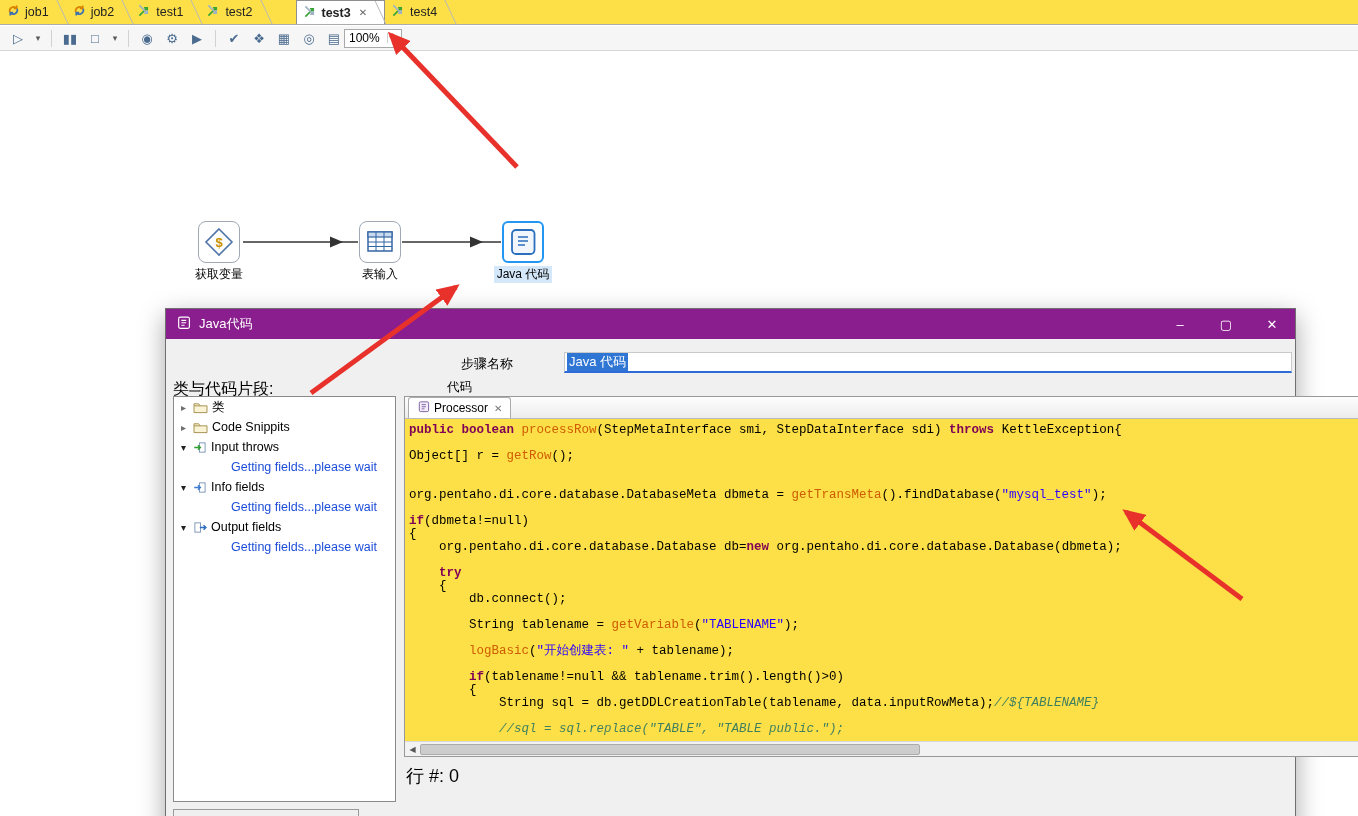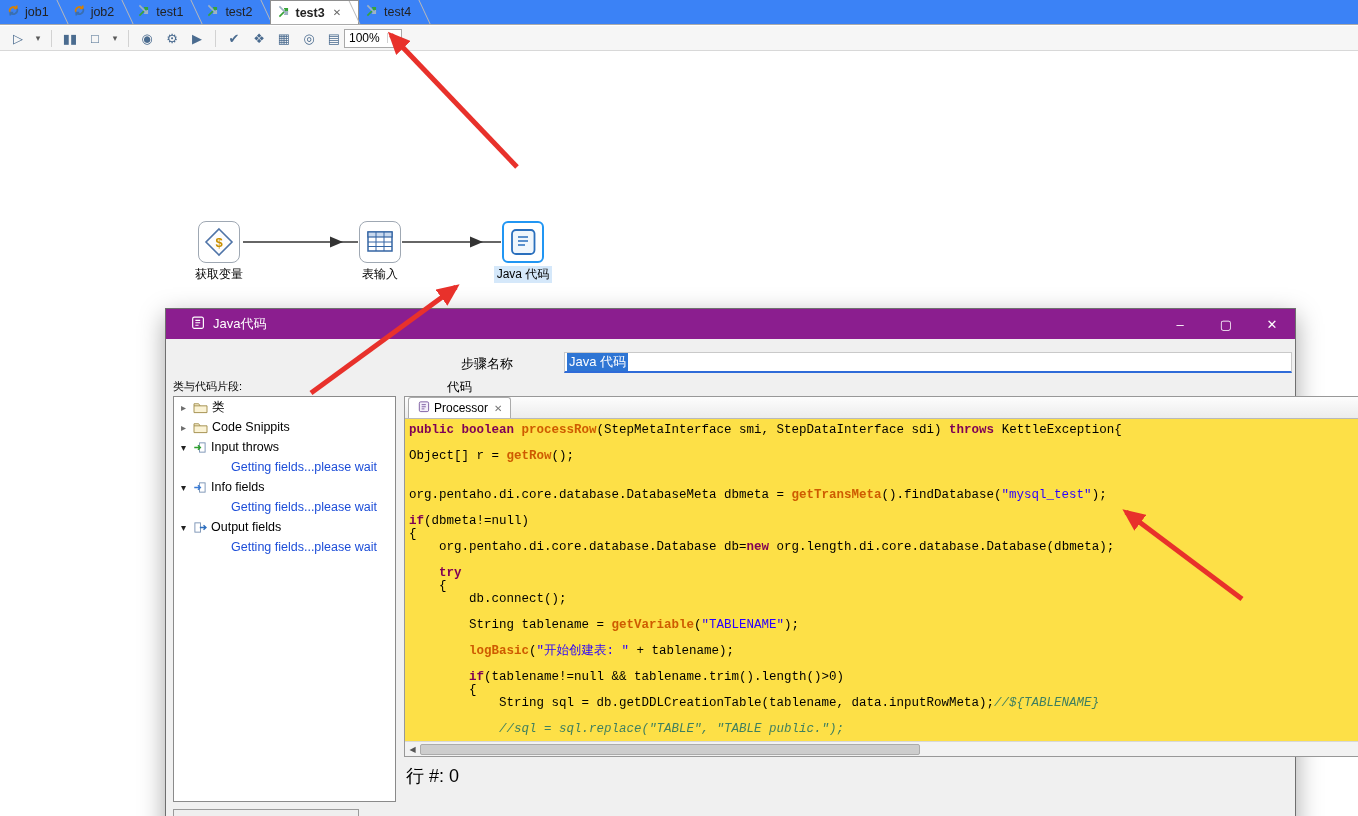--- a/index.html
+++ b/index.html
@@ -11,58 +11,58 @@
   .canvas { position:absolute; inset:0; background:#fff; z-index:0; }
   .hops { position:absolute; inset:0; width:100%; height:100%; }
   .step { position:absolute; width:88px; text-align:center; }
   .sicon { width:42px; height:42px; border:1px solid #9FA8B3; border-radius:8px;
     background:#fff; display:flex; align-items:center; justify-content:center; margin:0 auto; }
   .step.selected .sicon { border:2px solid #2196F3; border-radius:6px; }
   .slabel { margin-top:3px; font-size:12px; color:#000; display:inline-block; padding:0 3px; }
   .step.selected .slabel { background:#D5E8FA; }
 
   
-  .tabbar { position:absolute; top:0; left:0; right:0; height:25px; background:#3b82f6;
+  .tabbar { position:absolute; top:0; left:0; right:0; height:25px; background:#fde047;
     border-bottom:1px solid #ABABAB; display:flex; z-index:5; }
   .tab { position:relative; display:flex; align-items:center; gap:5px;
     padding:0 17px 0 7px; font-size:12.5px; color:#222; }
   .tab::after { content:""; position:absolute; right:3px; top:0; width:1px; height:100%;
     background:#B9B9B9; transform:skewX(25deg); }
-  .tab.active { background:#fff; font-weight:bold; border:1px solid #8F8F8F; border-bottom:none; }
+  .tab.active { background:#fff; font-weight:bold; border:1px solid #8F8F8F; border-bottom:none;margin-left:26px; }
   .tab-close { font-size:10px; color:#666; margin-left:3px; font-weight:normal; }
 
   
   .toolbar { position:absolute; top:26px; left:0; right:0; height:25px; background:#F6F6F6;
     border-bottom:1px solid #D8D8D8; display:flex; align-items:center; padding-left:8px; z-index:5; }
   .tb-icons { display:flex; align-items:center; gap:5px; }
   .tbtn { width:20px; height:20px; display:flex; align-items:center; justify-content:center;
     font-size:13px; color:#4A6B8F; }
   .tbtn.small { width:10px; font-size:9px; color:#5A5A5A; }
   .tbsep { width:1px; height:17px; background:#D2D2D2; margin:0 3px; }
   .zoom { margin-left:0; width:58px; height:19px; border:1px solid #A9A9A9; background:#fff;
     display:flex; align-items:center; font-size:12px; }
   .zoom .zval { flex:1; padding-left:4px; }
   .zchev { width:14px; text-align:center; font-size:9px; color:#555; border-left:1px solid #D0D0D0; }
 
   
   .dialog { position:absolute; left:165px; top:308px; width:1131px; height:560px; background:#F0F0F0;
     border:1px solid #6F6F6F; box-shadow:0 8px 24px rgba(0,0,0,.35); z-index:20; }
   .titlebar { height:30px; background:var(--titlebar); display:flex; align-items:center;
-    padding-left:24px; color:#fff; }
+    padding-left:10px; color:#fff; }
   .dlg-title { font-size:13px; margin-left:8px; }
   .winbtns { margin-left:auto; display:flex; height:100%; }
   .winbtn { width:46px; display:flex; align-items:center; justify-content:center; font-size:13px; color:#fff; }
 
   .stepname-label { position:absolute; left:295px; top:46px; width:92px; text-align:left; font-size:13px; }
   .stepname-input { position:absolute; left:398px; top:43px; width:728px; height:21px; background:#fff;
     border:1px solid #C9C9C9; border-bottom:2px solid #2F6BD8; font-size:13px; display:flex;
     align-items:center; padding-left:2px; }
   .seltext { background:var(--selection); color:#fff; padding:0 2px; }
 
-  .classes-label { position:absolute; left:7px; top:70px; font-size:11px; }
+  .classes-label { position:absolute; left:7px; top:70px; font-size:16px; }
   .code-label { position:absolute; left:239px; top:70px; font-size:12.5px;margin-left:42px; }
 
   .tree { position:absolute; left:7px; top:87px; width:223px; height:406px; background:#fff;
     border:1px solid #8A8A8A; overflow:hidden; font-size:12.5px; }
   .titem { display:flex; align-items:center; height:20px; padding-left:4px; gap:4px; }
   .titem.child { padding-left:42px; }
   .tw { width:11px; text-align:center; color:#6E6E6E; font-size:10px; flex:none; }
   .tw.exp { color:#222; }
   .ticon { display:flex; flex:none; }
   .tlabel { white-space:nowrap; }
@@ -72,21 +72,21 @@
     border:1px solid #989898; background:#fde047; display:flex; flex-direction:column; }
   .codetabs { height:22px; background:linear-gradient(#FDFDFD,#ECECEC); border-bottom:1px solid #B9B9B9;
     display:flex; align-items:flex-end; padding-left:3px; flex:none; }
   .codetab { display:flex; align-items:center; gap:4px; height:21px; padding:0 8px; background:#fff;
     border:1px solid #ABABAB; border-bottom:none; border-radius:3px 3px 0 0; font-size:12px; }
   .codetab .tclose { font-size:10px; color:#777; margin-left:2px; }
   .codearea { flex:1; overflow:hidden; font-family:"Liberation Mono","DejaVu Sans Mono",monospace;
     font-size:12.5px; line-height:13px; padding:5px 0 0 4px; }
   .cl { white-space:pre; height:13px; }
   .k { color:var(--keyword); font-weight:bold;margin-top:32px; }
-  .m { color:var(--method);font-weight:bold; }
+  .m { color:var(--method); }
   .s { color:var(--string); }
   .c { color:var(--comment); font-style:italic; }
 
   .hscroll { height:15px; background:#F2F2F2; border-top:1px solid #D8D8D8; display:flex;
     align-items:center; flex:none; }
   .harr { width:15px; text-align:center; font-size:8px; color:#555; }
   .hthumb { height:11px; width:500px; background:#CDCDCD; border:1px solid #ABABAB; border-radius:2px; }
 
   .status { position:absolute; left:240px; top:455px; font-size:18px; }
   .bottom-partial { position:absolute; left:7px; top:500px; width:186px; height:40px;
@@ -317,21 +317,21 @@
     <div class="codearea">
         <div class="cl"><span class="k">public boolean </span><span class="m">processRow</span><span class="p">(StepMetaInterface smi, StepDataInterface sdi) </span><span class="k">throws</span><span class="p"> KettleException{</span></div>
         <div class="cl">&nbsp;</div>
         <div class="cl"><span class="p">Object[] r = </span><span class="m">getRow</span><span class="p">();</span></div>
         <div class="cl">&nbsp;</div>
         <div class="cl">&nbsp;</div>
         <div class="cl"><span class="p">org.pentaho.di.core.database.DatabaseMeta dbmeta = </span><span class="m">getTransMeta</span><span class="p">().findDatabase(</span><span class="s">"mysql_test"</span><span class="p">);</span></div>
         <div class="cl">&nbsp;</div>
         <div class="cl"><span class="k">if</span><span class="p">(dbmeta!=null)</span></div>
         <div class="cl"><span class="p">{</span></div>
-        <div class="cl"><span class="p">    org.pentaho.di.core.database.Database db=</span><span class="k">new</span><span class="p"> org.length.di.core.database.Database(dbmeta);</span></div>
+        <div class="cl"><span class="p">    org.pentaho.di.core.database.Database db=</span><span class="k">new</span><span class="p"> org.pentaho.di.core.database.Database(dbmeta);</span></div>
         <div class="cl">&nbsp;</div>
         <div class="cl"><span class="p">    </span><span class="k">try</span></div>
         <div class="cl"><span class="p">    {</span></div>
         <div class="cl"><span class="p">        db.connect();</span></div>
         <div class="cl">&nbsp;</div>
         <div class="cl"><span class="p">        String tablename = </span><span class="m">getVariable</span><span class="p">(</span><span class="s">"TABLENAME"</span><span class="p">);</span></div>
         <div class="cl">&nbsp;</div>
         <div class="cl"><span class="p">        </span><span class="m">logBasic</span><span class="p">(</span><span class="s">"开始创建表: "</span><span class="p"> + tablename);</span></div>
         <div class="cl">&nbsp;</div>
         <div class="cl"><span class="p">        </span><span class="k">if</span><span class="p">(tablename!=null &amp;&amp; tablename.trim().length()&gt;0)</span></div>

